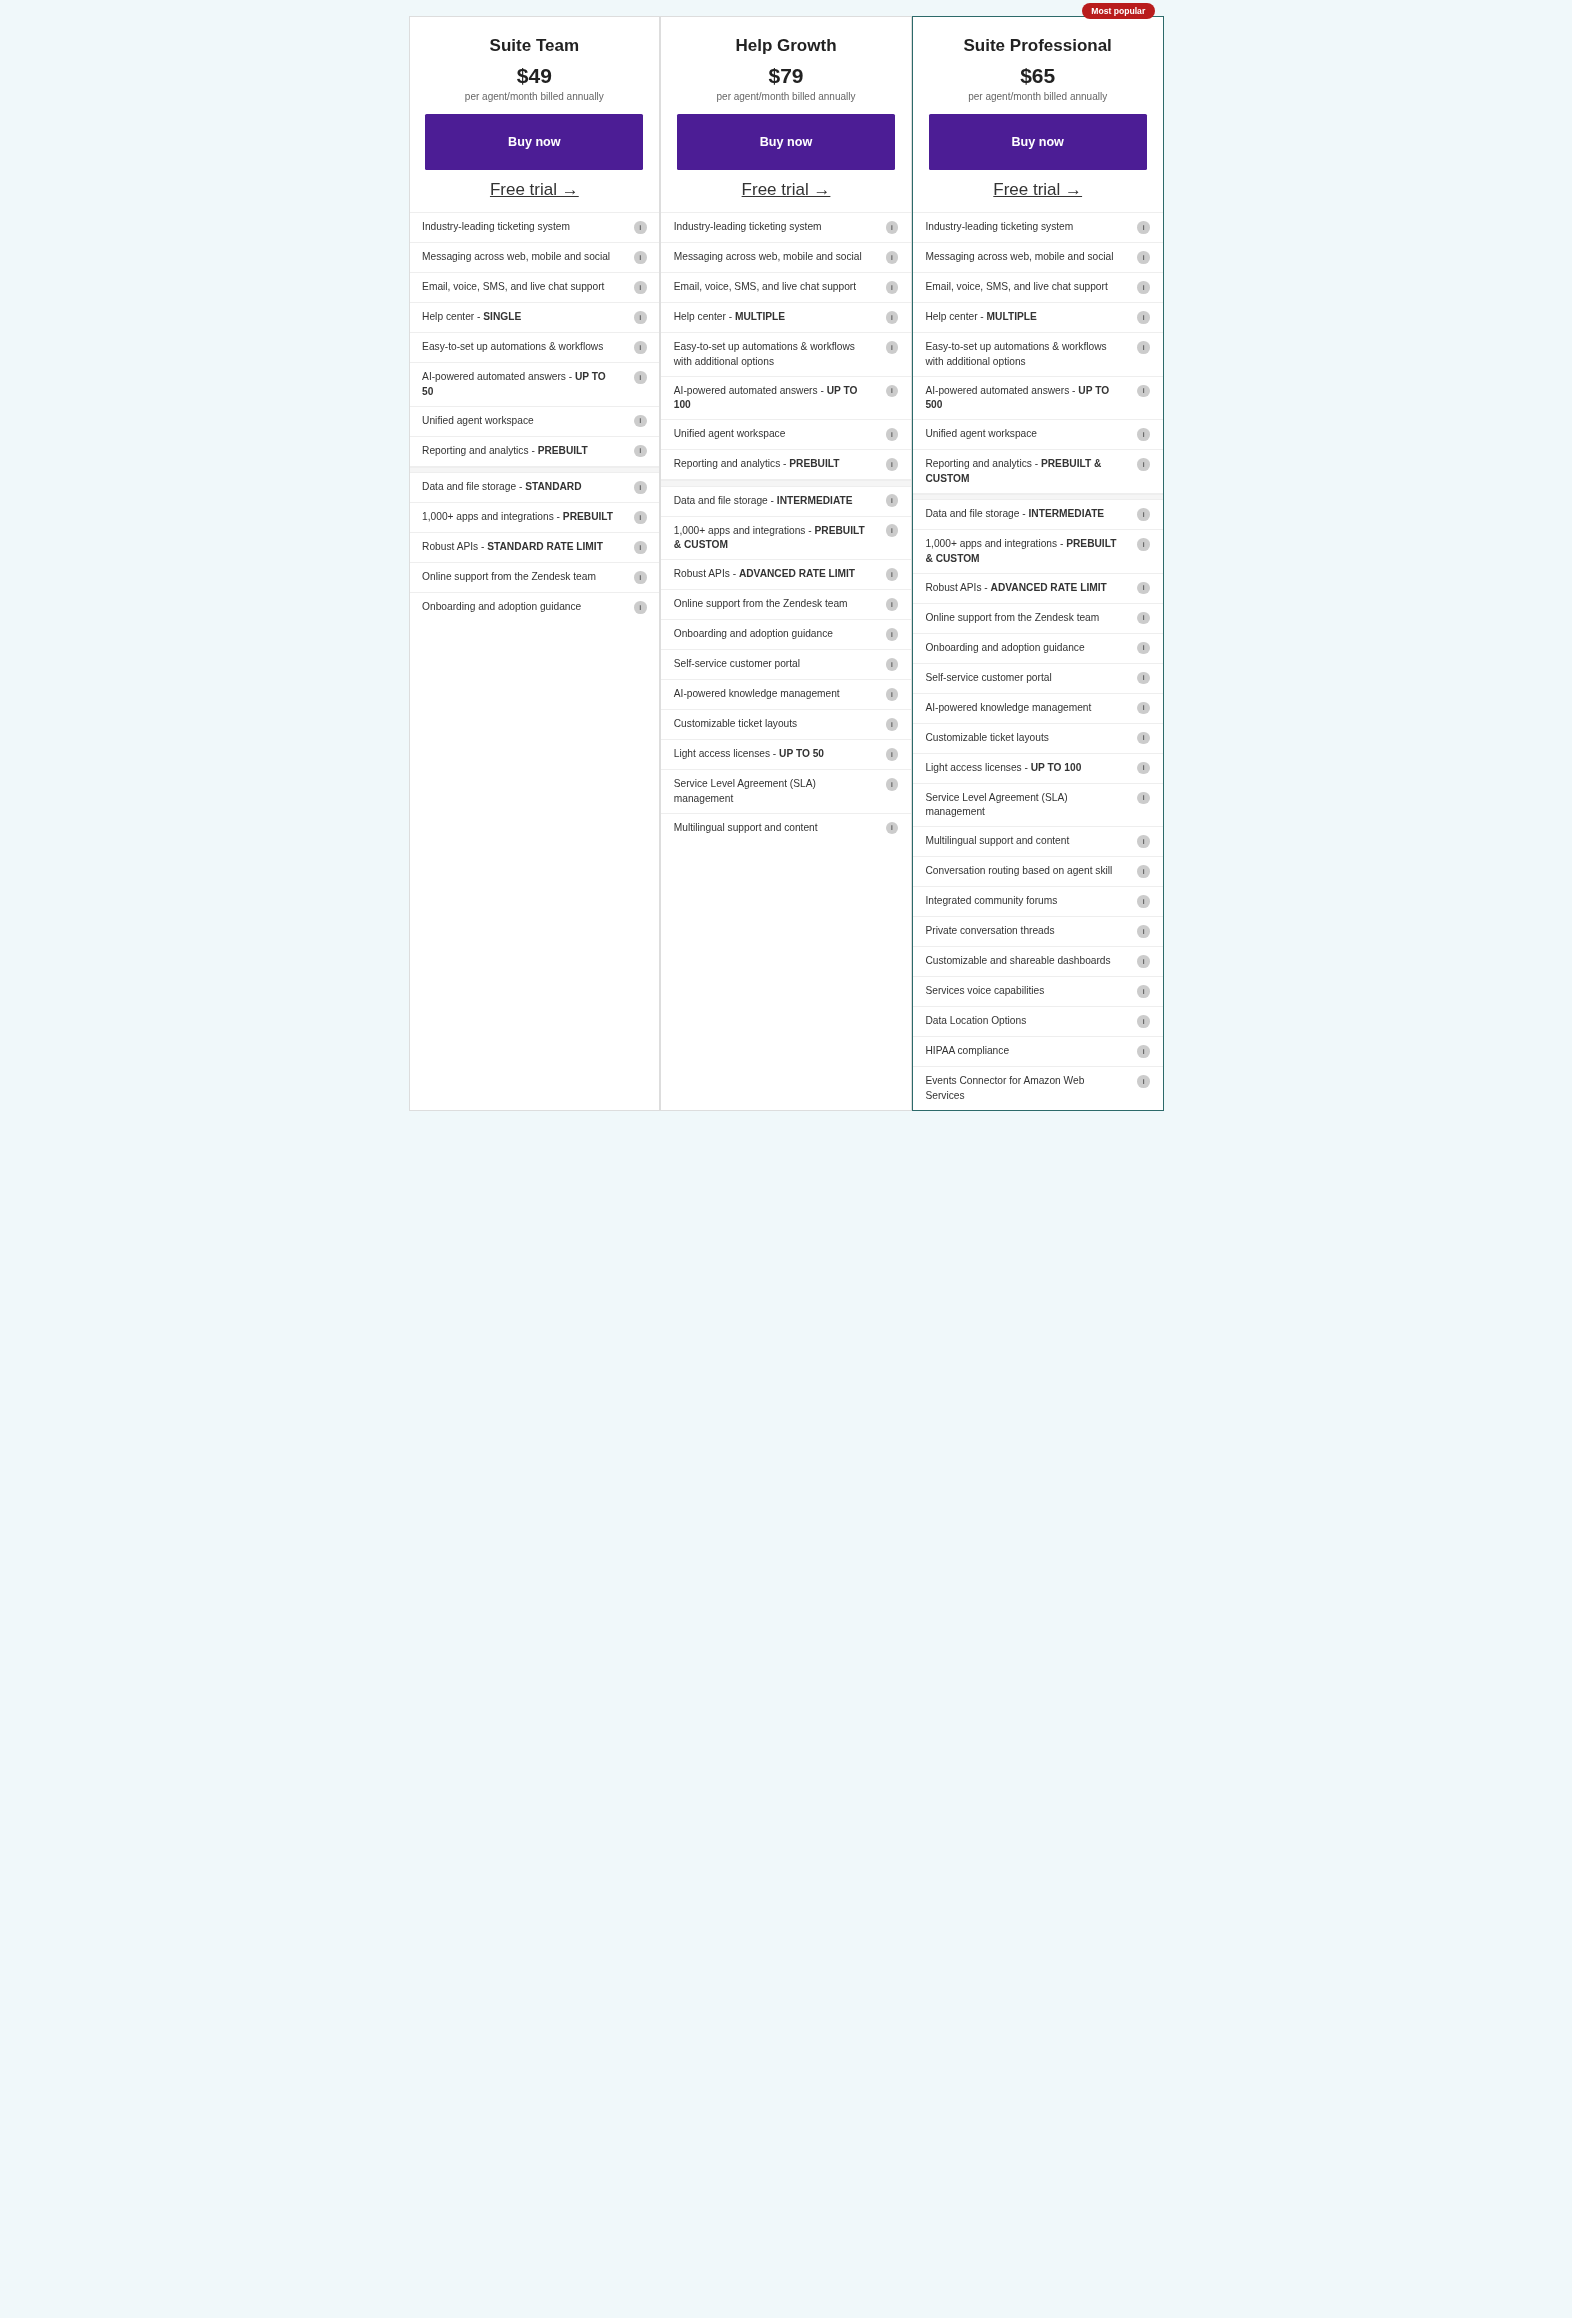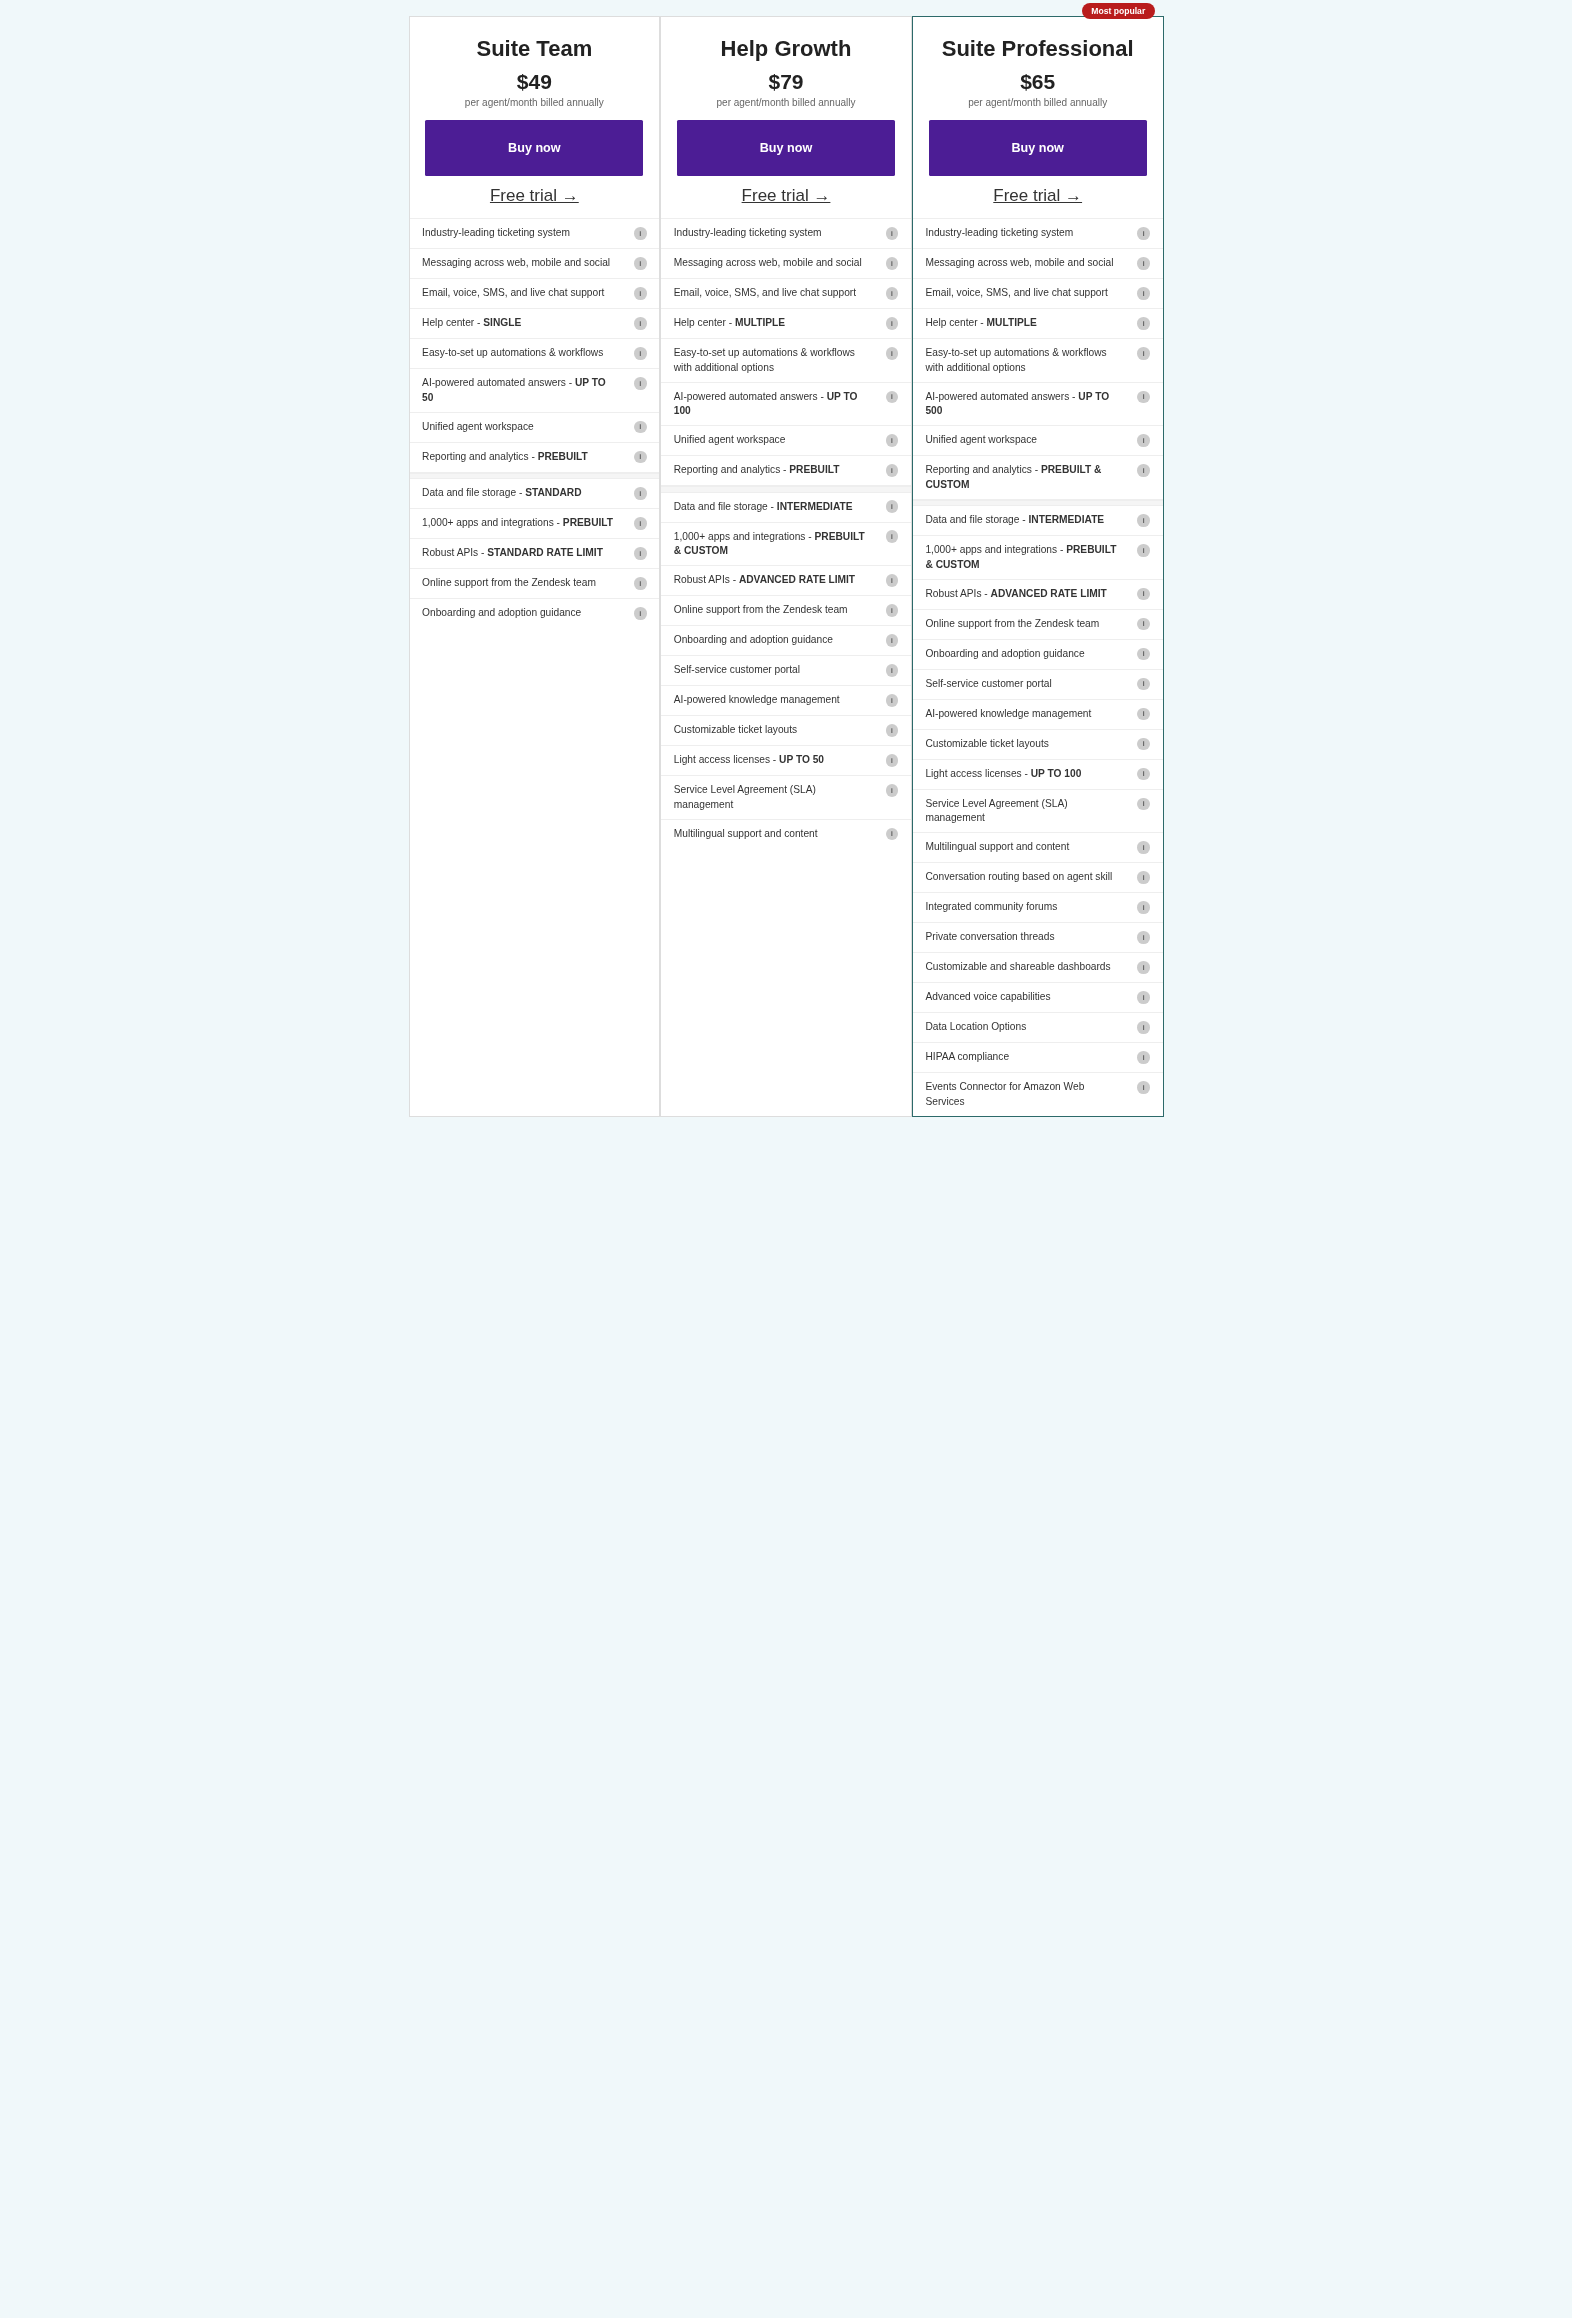--- a/index.html
+++ b/index.html
@@ -38,21 +38,21 @@
       font-weight: bold;
       padding: 3.1px 9.4px;
       border-radius: 8px;
     }
     .plan-header {
       padding: 19px 15.7px 12.6px;
       text-align: center;
       border-bottom: 0.8px solid #eee;
     }
     .plan-name {
-      font-size: 22px;
+      font-size: 17px;
       font-weight: bold;
       color: #222;
       margin-bottom: 7.9px;
     }
     .plan-price {
       font-size: 21px;
       font-weight: bold;
       color: #222;
       margin-bottom: 3.1px;
     }
@@ -430,21 +430,21 @@
             <span class="feature-text">Private conversation threads</span>
             <span class="info-icon">i</span>
           </div>
 
           <div class="feature-item">
             <span class="feature-text">Customizable and shareable dashboards</span>
             <span class="info-icon">i</span>
           </div>
 
           <div class="feature-item">
-            <span class="feature-text">Advanced voice capabilities</span>
+            <span class="feature-text">Services voice capabilities</span>
             <span class="info-icon">i</span>
           </div>
 
           <div class="feature-item">
             <span class="feature-text">Data Location Options</span>
             <span class="info-icon">i</span>
           </div>
 
           <div class="feature-item">
             <span class="feature-text">HIPAA compliance</span>

